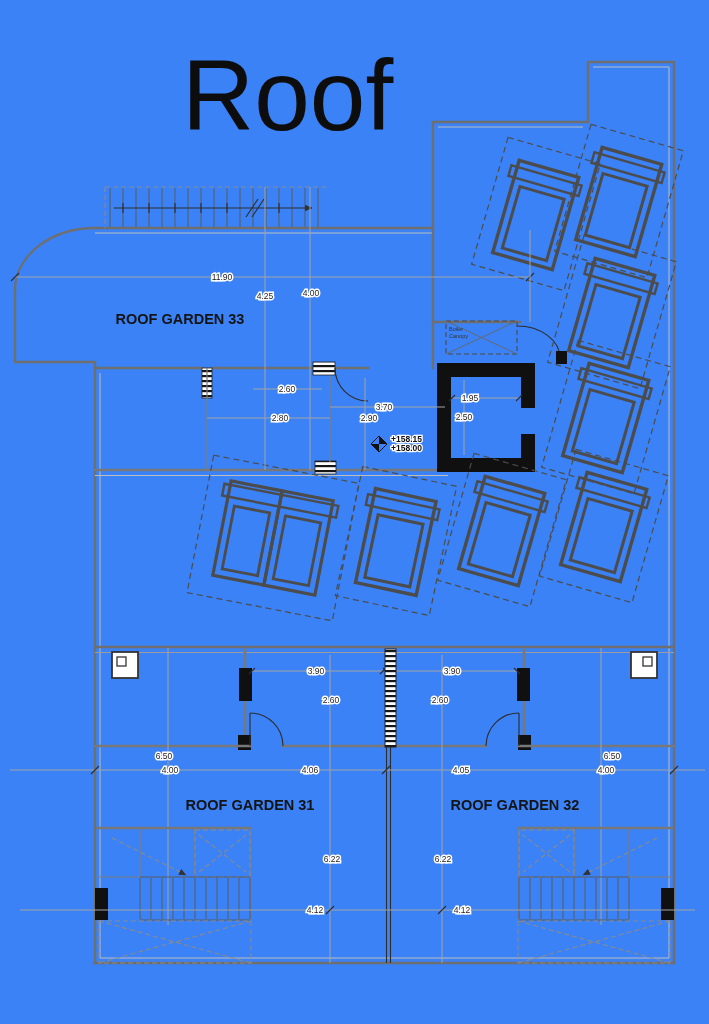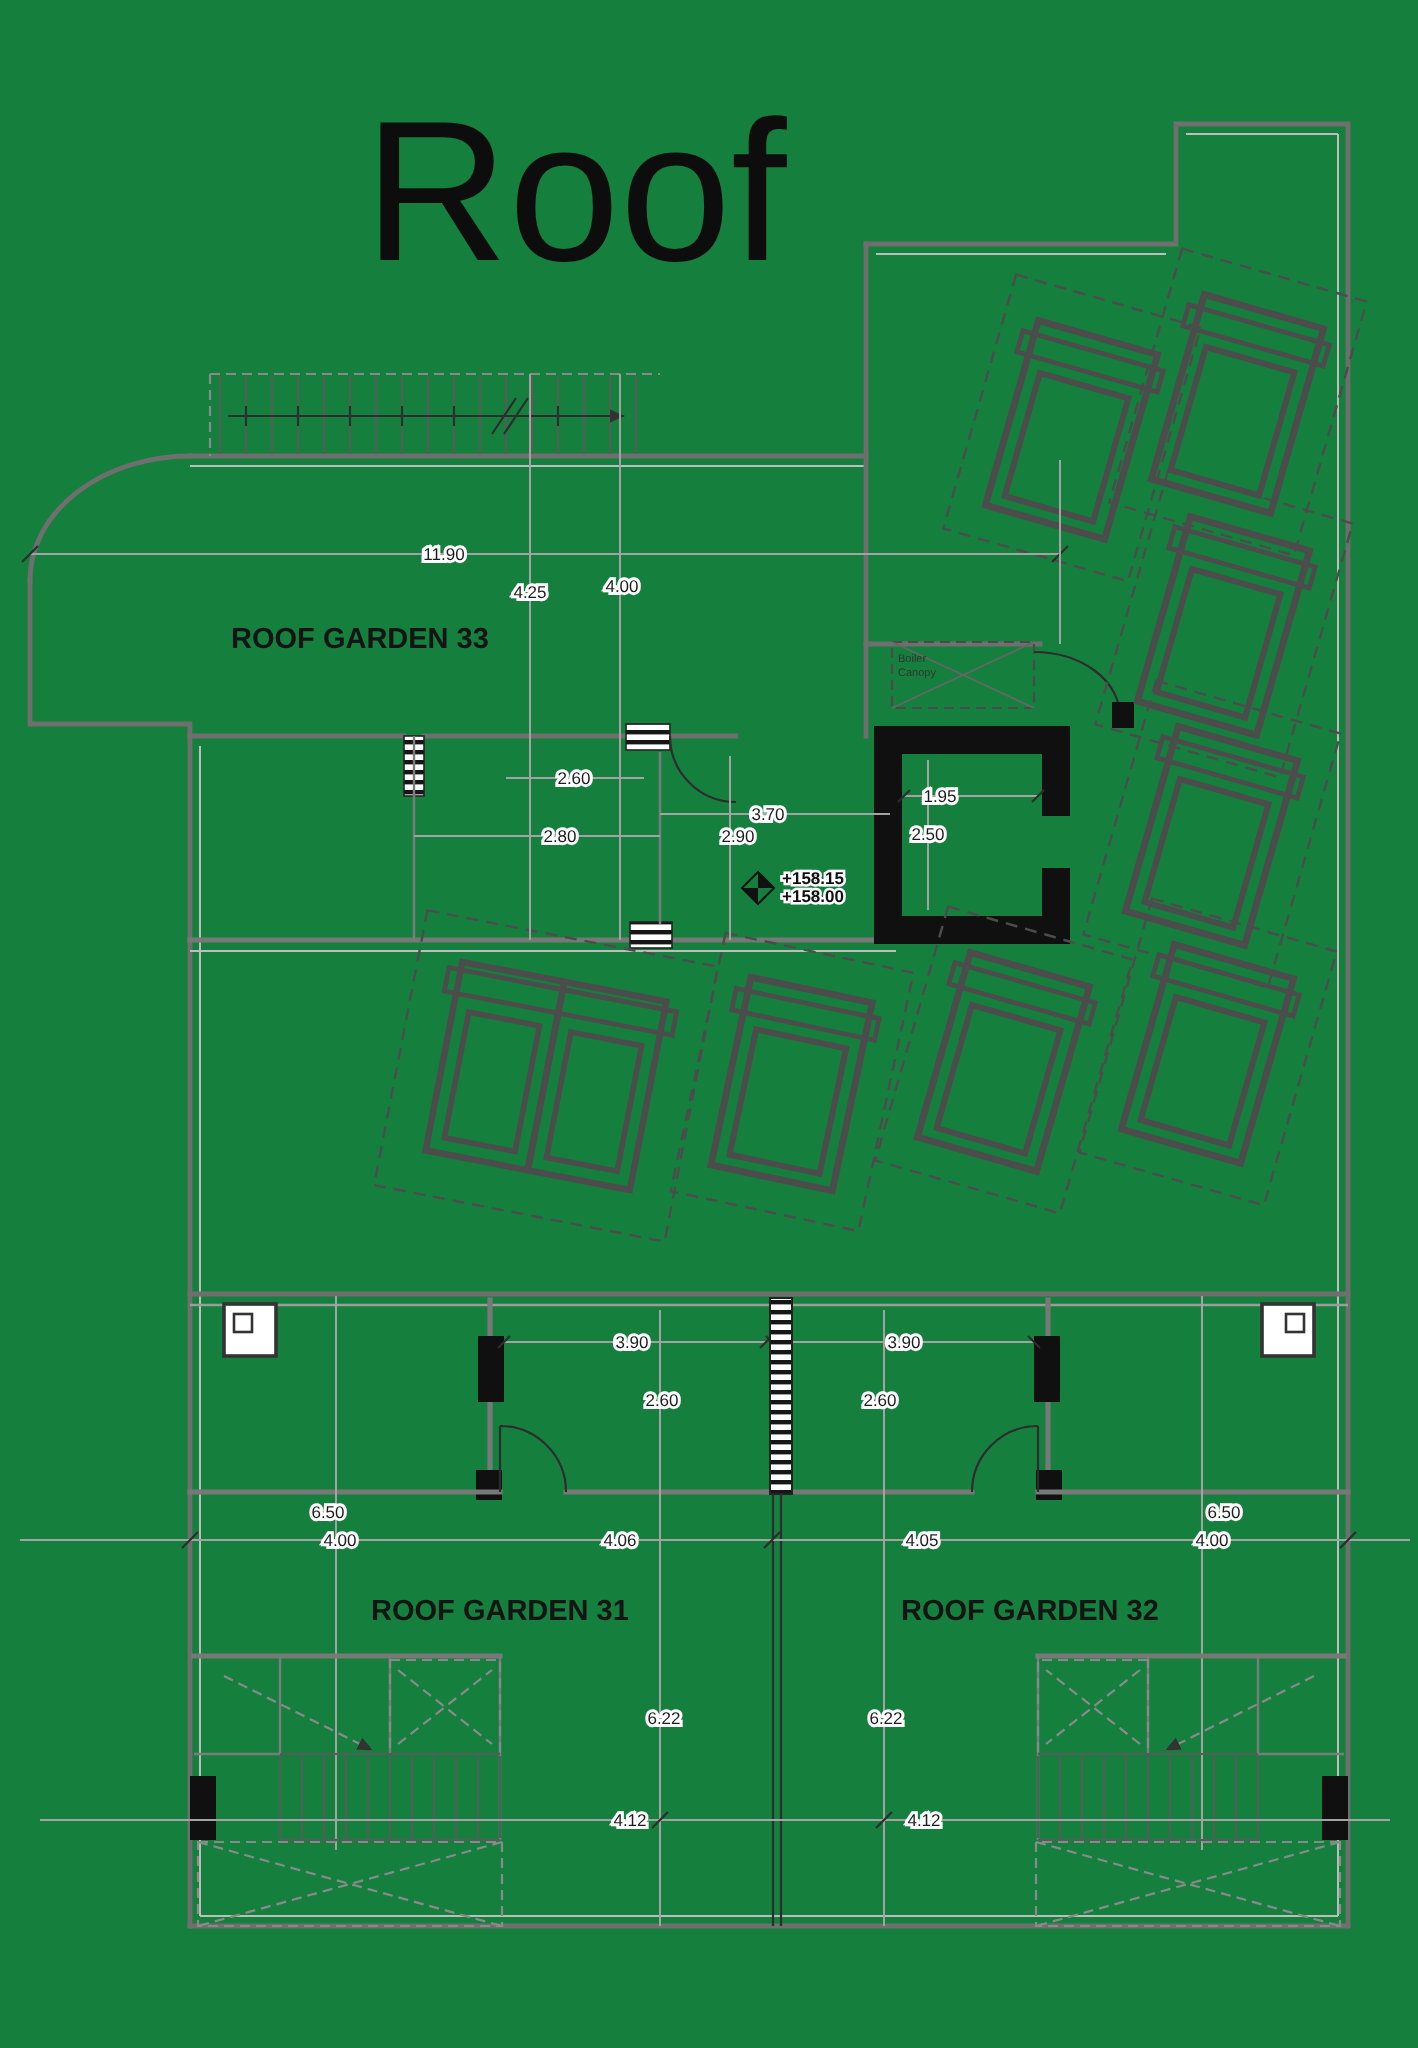--- a/index.html
+++ b/index.html
@@ -1,16 +1,16 @@
 <!DOCTYPE html>
 <html><head>
 <meta charset="utf-8">
 <style>
   html,body{margin:0;padding:0;background:#fff;}
-  .page{width:709px;height:1024px;position:relative;background:#15803d;overflow:hidden;}
+  .page{width:709px;height:1024px;position:relative;background:#3b82f6;overflow:hidden;}
   svg{display:block;}
   
   .wall{stroke:#6f6f6f;stroke-width:2.4;fill:none;stroke-linecap:square;}
   .wallmid{stroke:#787878;stroke-width:2.6;fill:none;stroke-linecap:square;}
   .thin{stroke:#7c7c7c;stroke-width:1.2;fill:none;}
   .echo{stroke:#bdbdbd;stroke-width:1;fill:none;}
   .dim{stroke:#a3a3a3;stroke-width:1;fill:none;}
   .dark{stroke:#2d2d2d;stroke-width:1.1;fill:none;}
   .dash{stroke:#4a4a4a;stroke-width:1.1;fill:none;stroke-dasharray:5 3;}
   .dashlt{stroke:#8a8a8a;stroke-width:1.1;fill:none;stroke-dasharray:5 3;}

